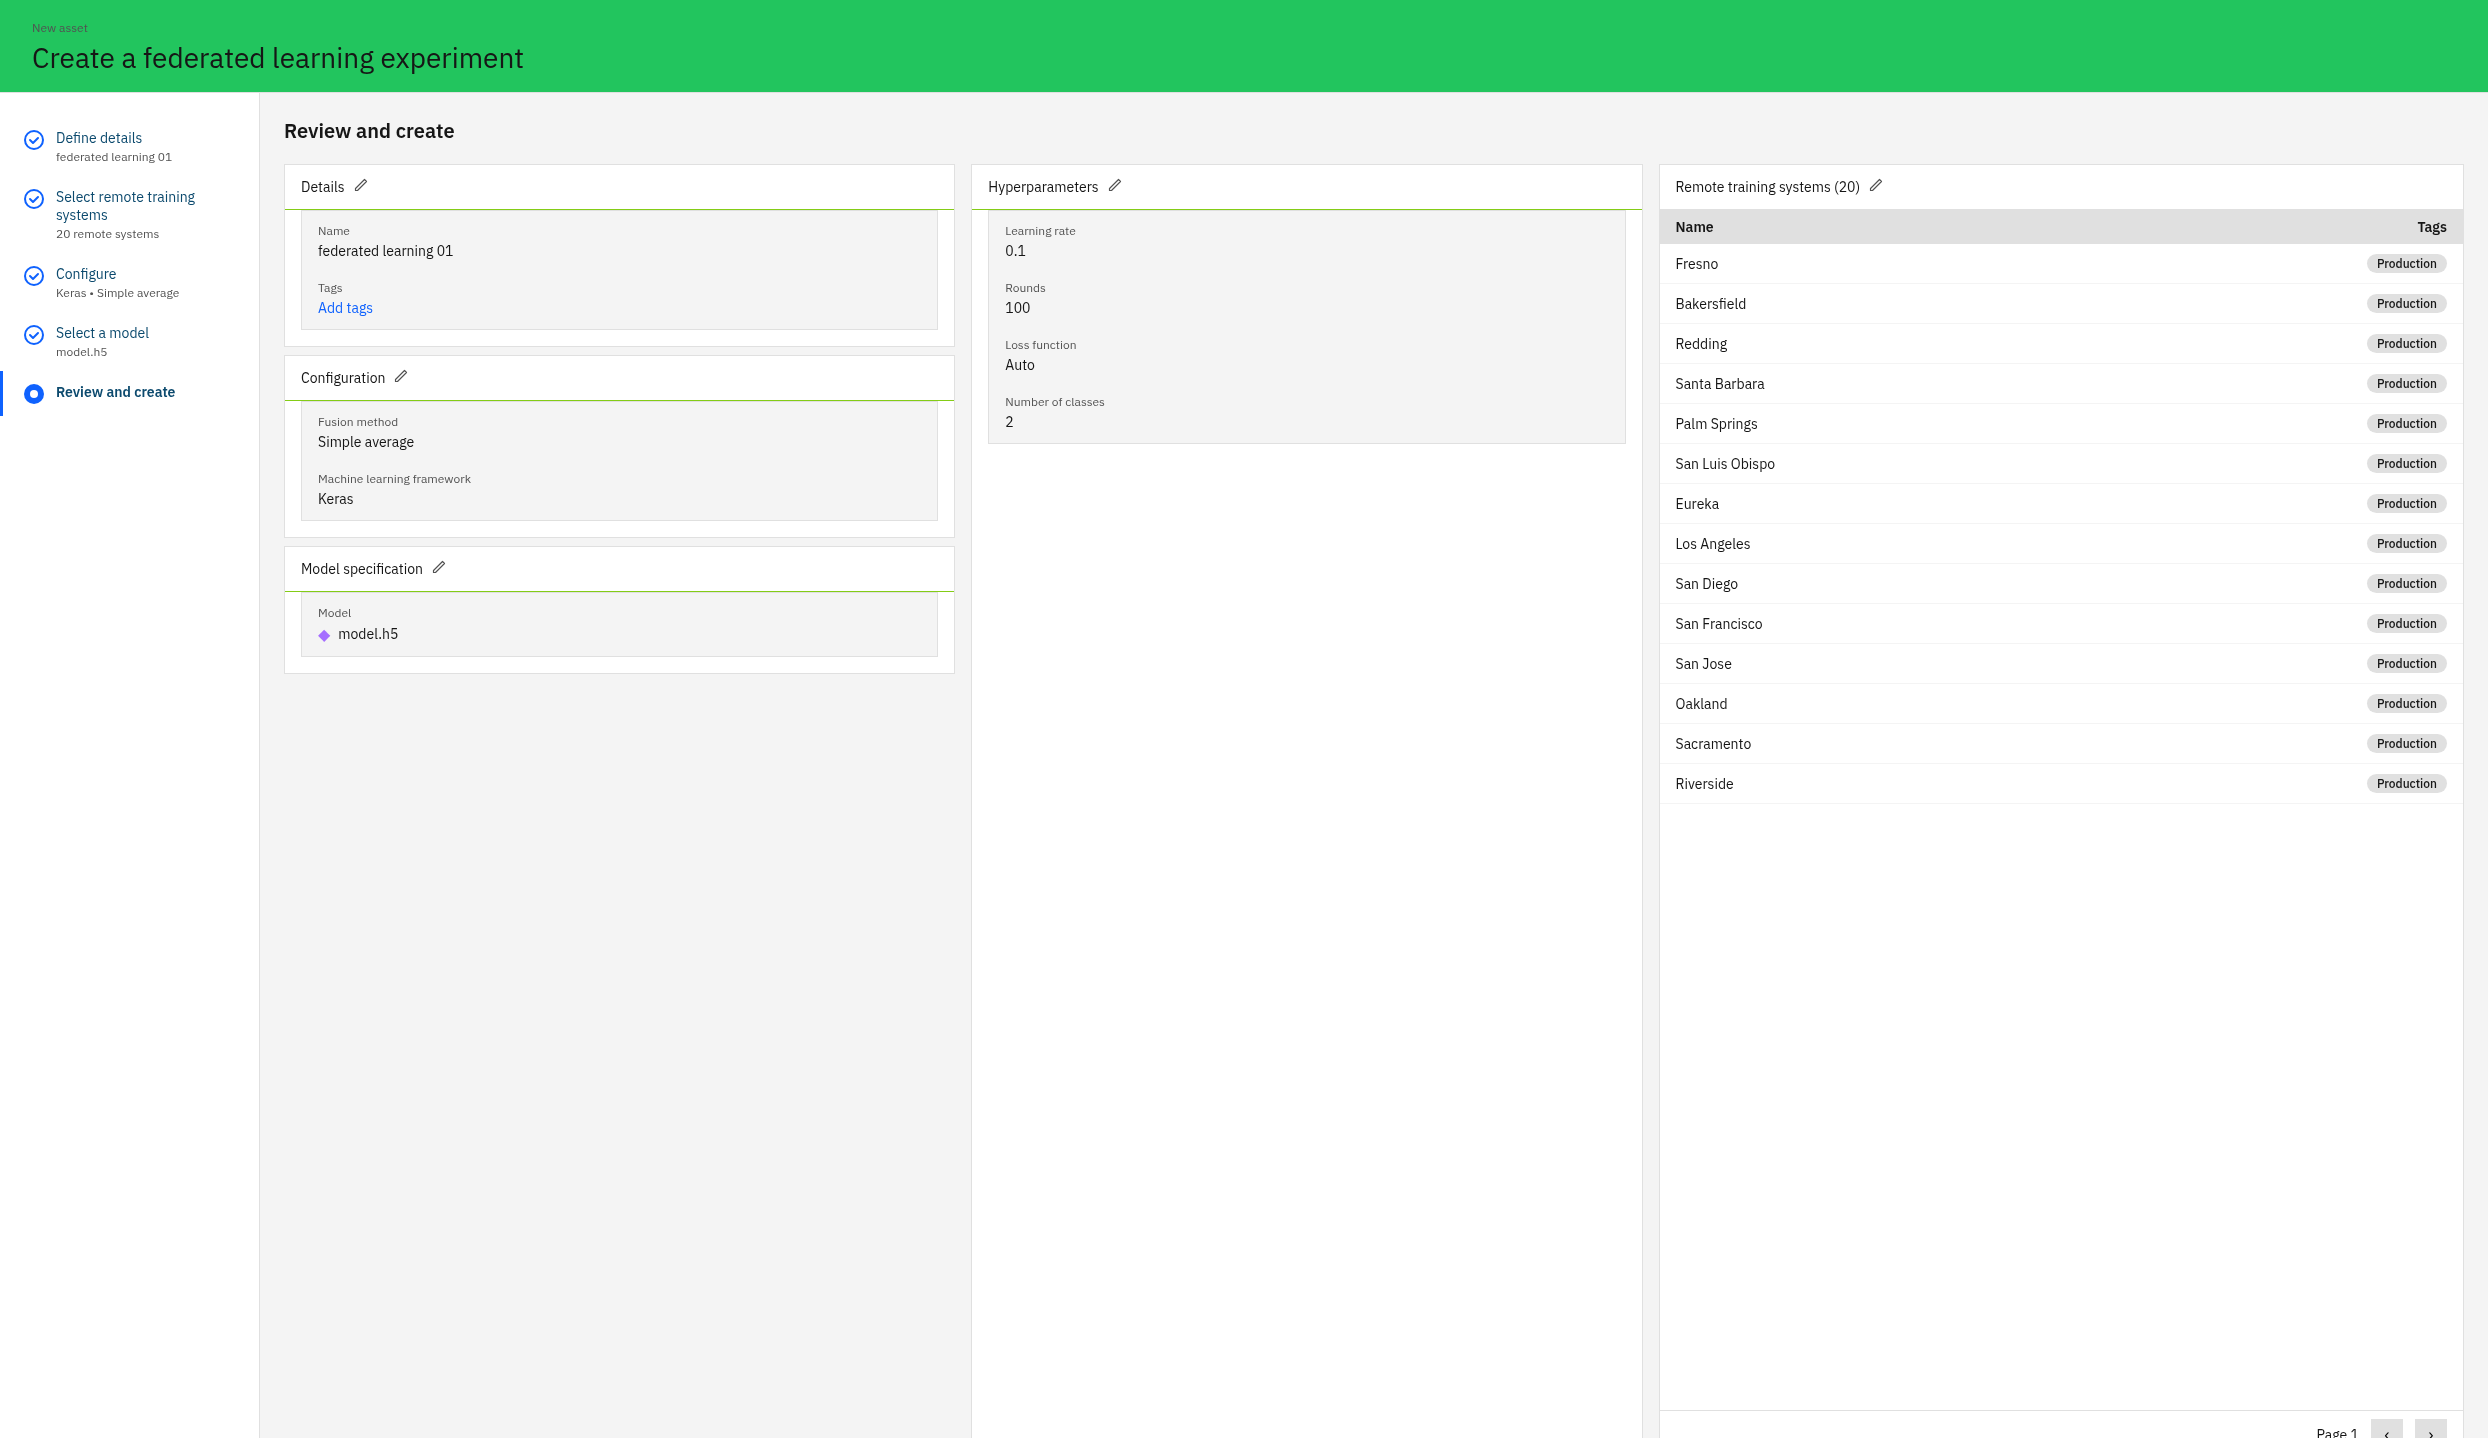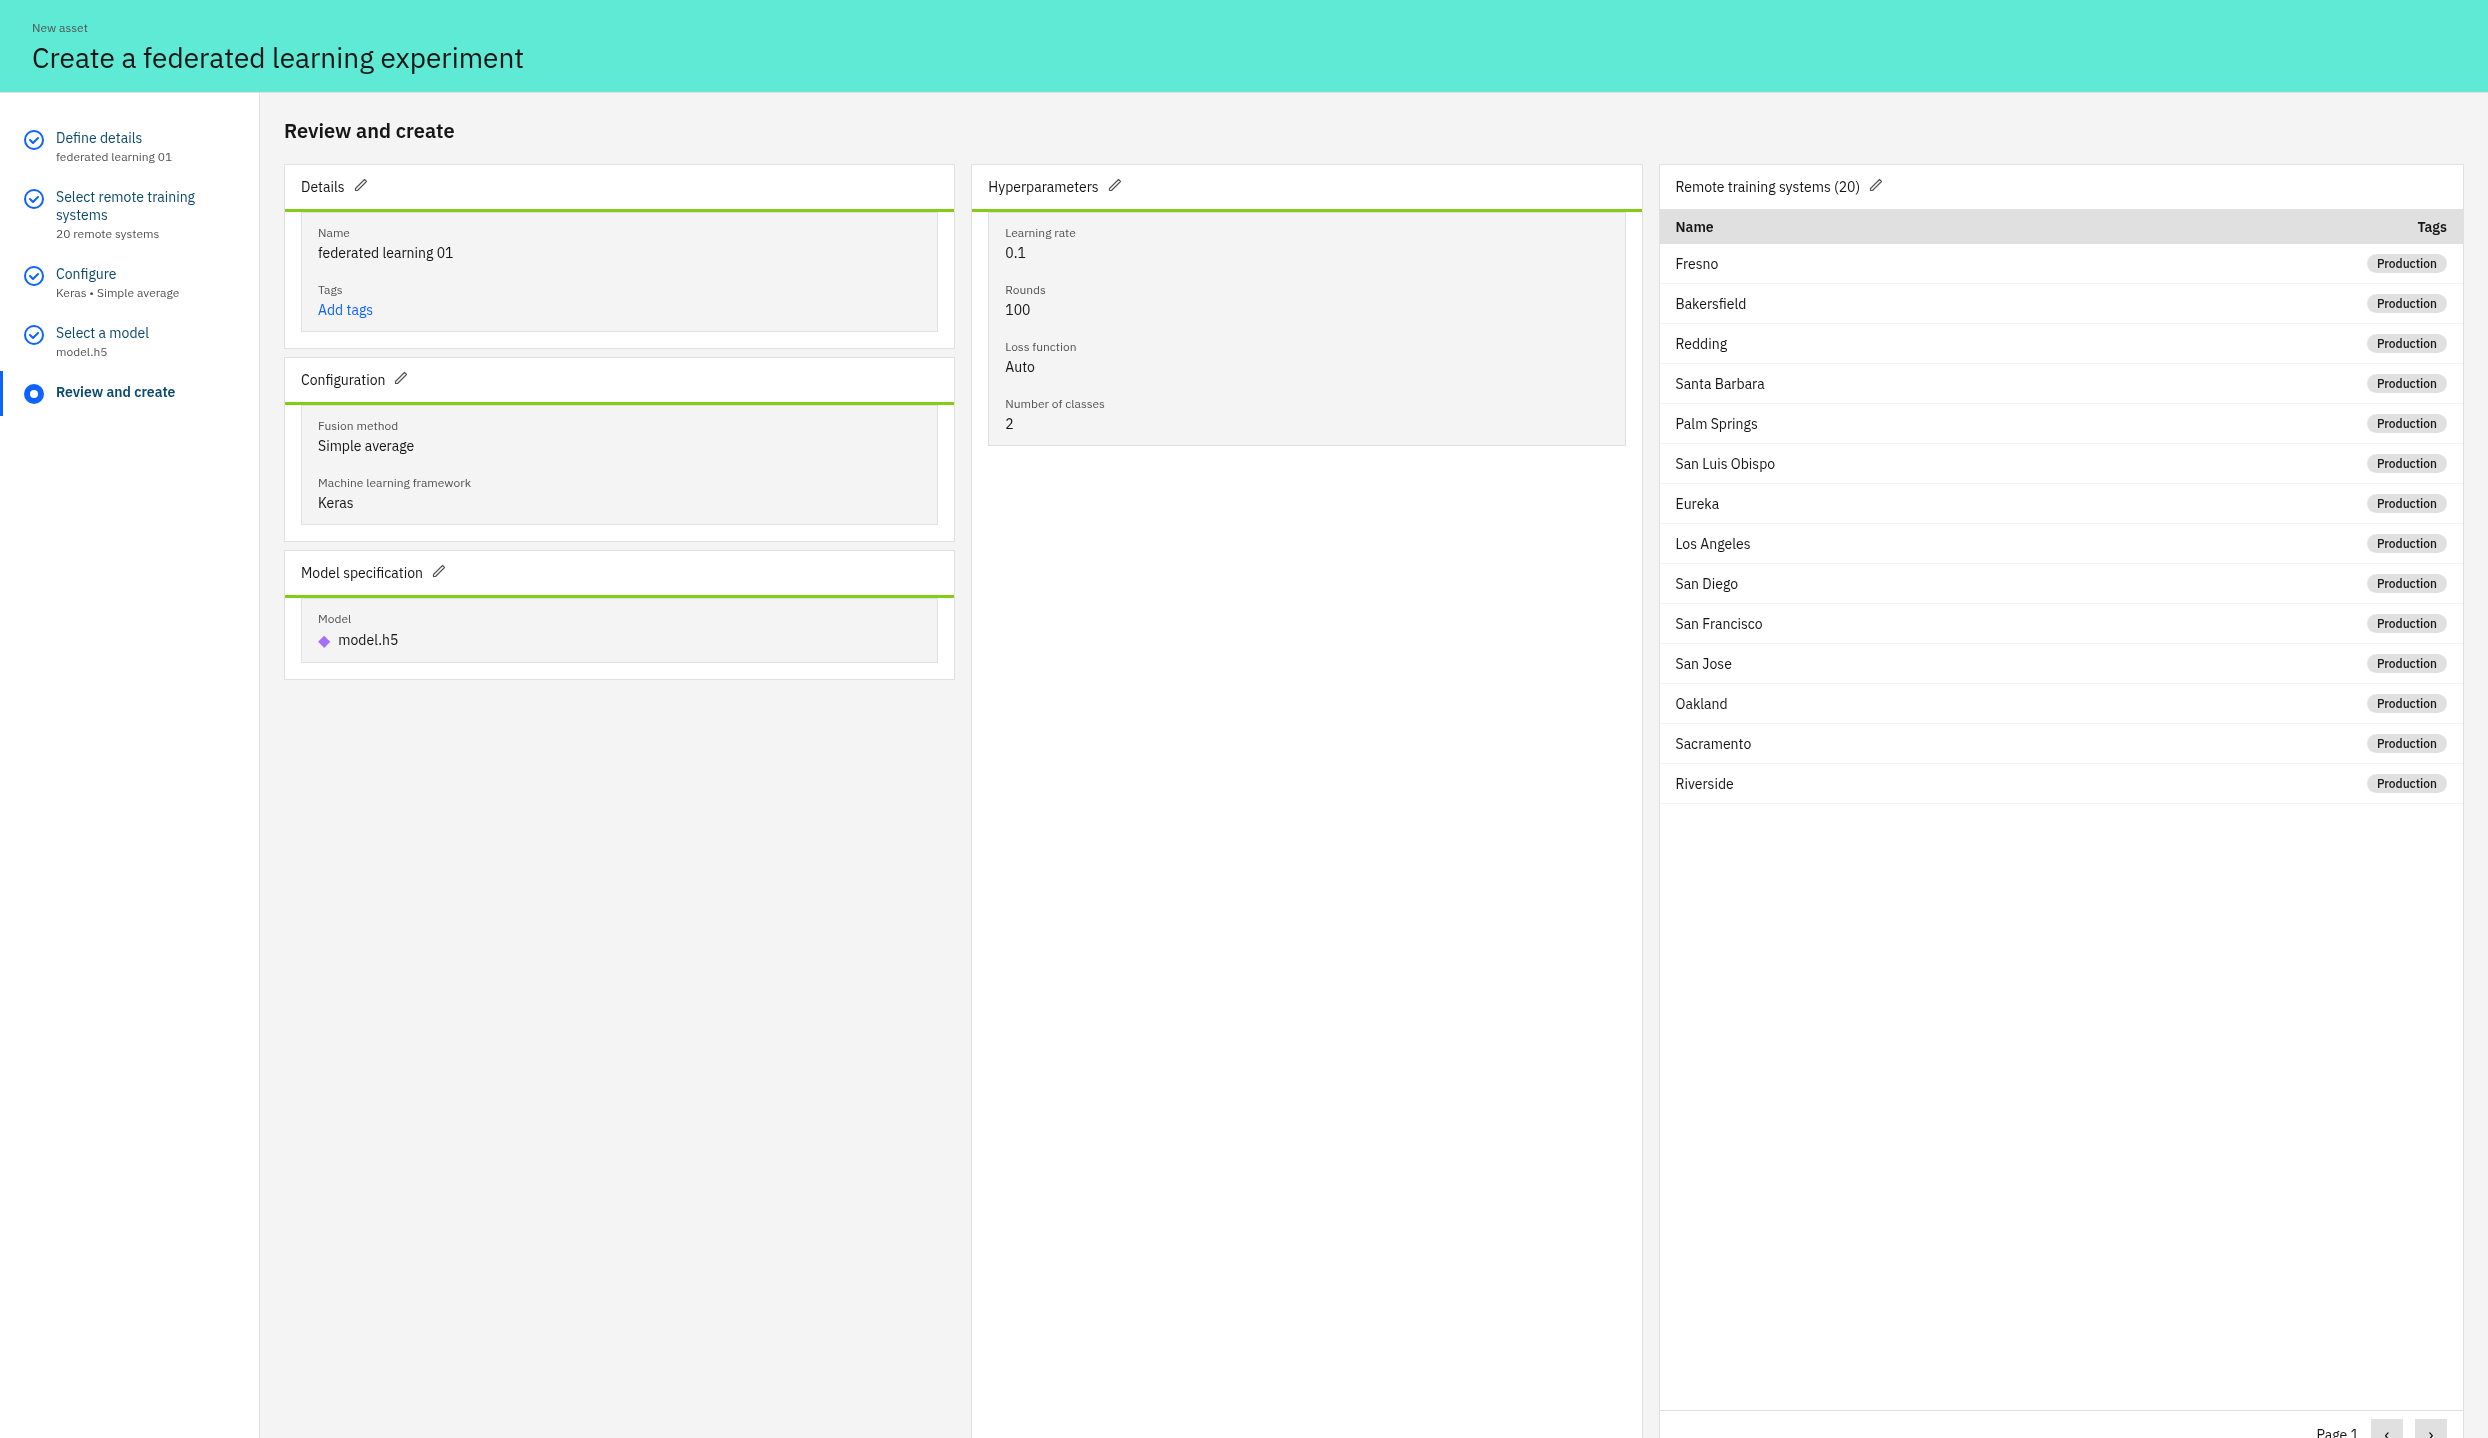--- a/index.html
+++ b/index.html
@@ -1,21 +1,21 @@
 <!DOCTYPE html>
 <html><head>
   <meta charset="utf-8">
   <style>
     * { box-sizing: border-box; margin: 0; padding: 0; }
     body { font-family: 'IBM Plex Sans', Arial, sans-serif; background: #fff; color: #161616; font-size: 14px; }
 
     .page-header {
       padding: 20px 32px 16px 32px;
       border-bottom: 1px solid #e0e0e0;
-      background: #5eead4;
+      background: #22c55e;
     }
     .page-header .new-asset {
       font-size: 12px;
       color: #525252;
       margin-bottom: 4px;
     }
     .page-header .page-title {
       font-size: 28px;
       font-weight: 400;
       color: #161616;
@@ -110,21 +110,21 @@
       display: grid;
       grid-template-columns: 1fr 1fr 1.2fr;
       gap: 16px;
       height: 100%;
     }
 
     .card-header {
       display: flex;
       align-items: center;
       padding: 12px 16px;
-      border-bottom: 3px solid #84cc16;
+      border-bottom: 1px solid #84cc16;
       font-size: 14px;
       font-weight: 400;
       color: #161616;
       gap: 8px;
     }
     .card-header .edit-icon {
       color: #525252;
       cursor: pointer;
       font-size: 14px;
     }

